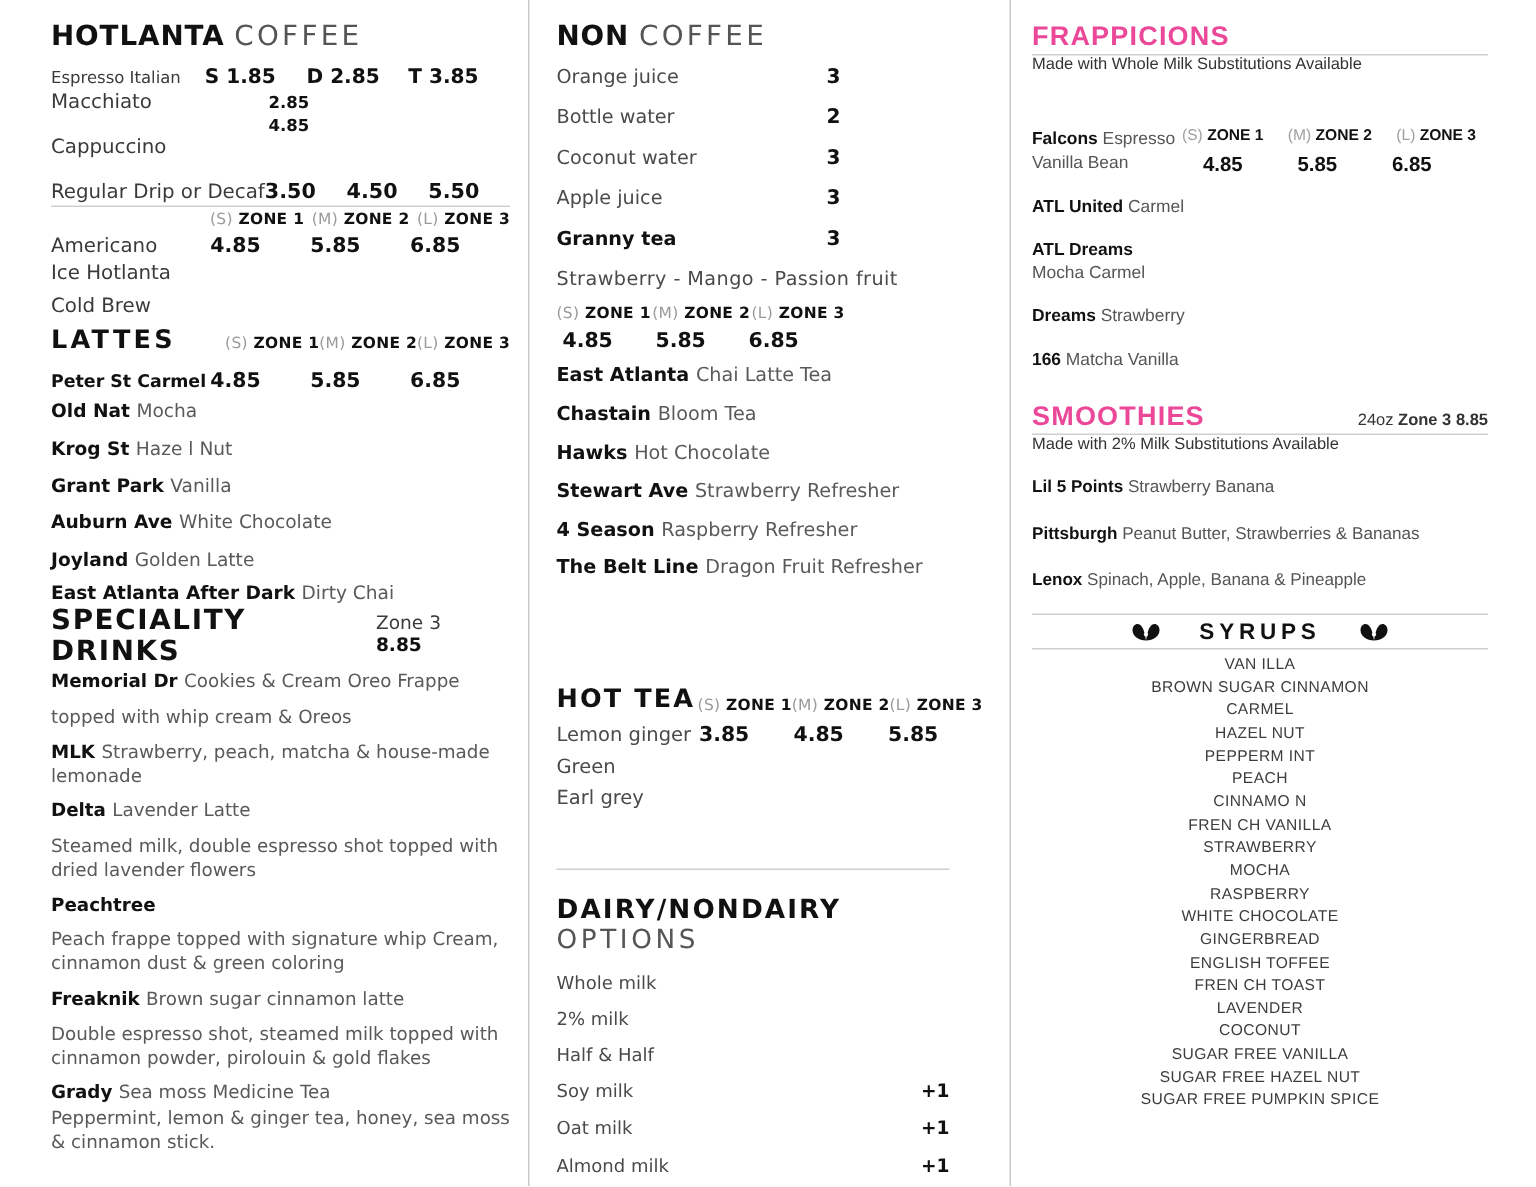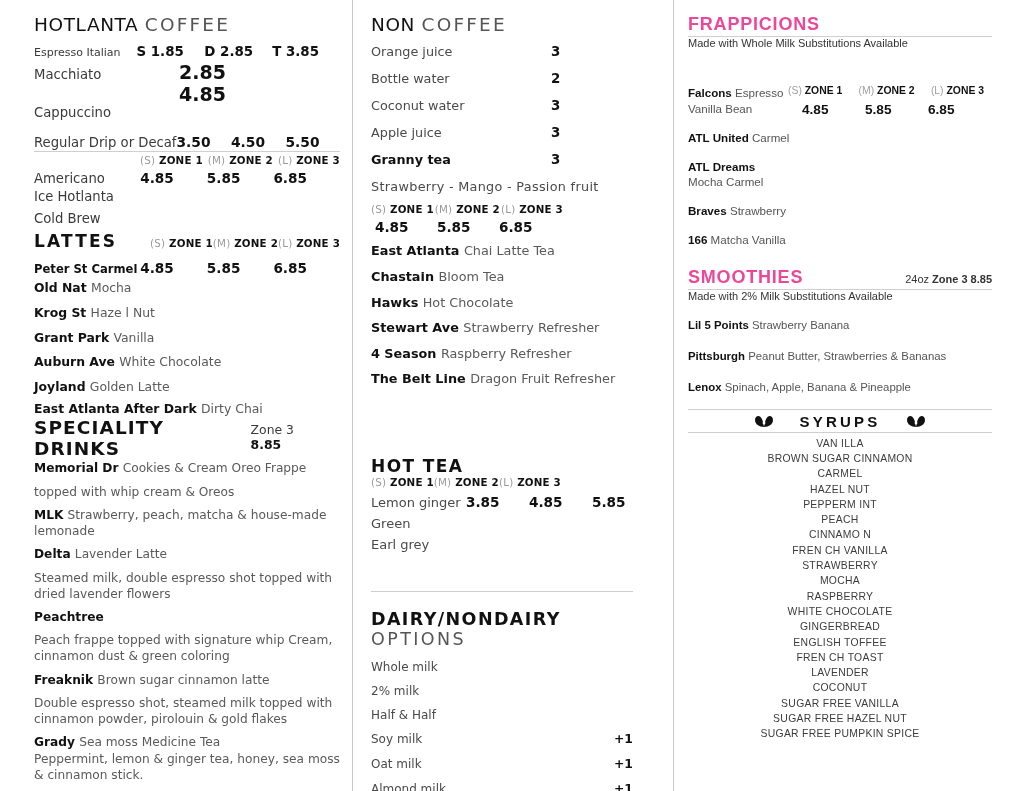--- a/index.html
+++ b/index.html
@@ -30,21 +30,21 @@
   .col-right  { width: 351px; padding: 14px 32px 0 14px; border-left: 1px solid #c9c9c9; }
 
   
   .sec-head {
     font-size: 18.5px;
     letter-spacing: 0.6px;
     margin: 0;
     line-height: 1.15;
     white-space: nowrap;
   }
-  .sec-head .b { font-weight: 400; color: #111; }
+  .sec-head .b { font-weight: 700; color: #111; }
   .sec-head .l { font-weight: 400; color: #555; letter-spacing: 2.2px; }
   .pcol {
     font-size: 13.6px;
     font-weight: 700;
     color: #111;
     text-align: center;
   }
 
   .zone-hdr {
     font-size: 10.3px;
@@ -57,21 +57,21 @@
 
   .rule { border: 0; border-top: 1px solid #cfcfcf; margin: 2px 0 3px; }
 
   
   .espresso-row { display: flex; align-items: baseline; margin-top: 9px; }
   .espresso-row .lbl { font-size: 11px; color: #3a3a3a; width: 145px; }
   .espresso-row .v { font-size: 13.4px; font-weight: 700; color: #111; width: 96px; }
   .mac-wrap { margin-top: 2px; }
   .mac-line { display: flex; align-items: baseline; }
   .mac-line .lbl { font-size: 13.2px; color: #3a3a3a; width: 145px; }
-  .mac-line .v { font-size: 19px; font-weight: 700; color: #111; }
+  .mac-line .v { font-size: 11px; font-weight: 700; color: #111; }
   .drip-row { display: flex; align-items: baseline; margin-top: 14px; }
   .drip-row .lbl { font-size: 13.2px; color: #3a3a3a; width: 145px; white-space: nowrap;}
   .drip-row .v { font-size: 13.8px; font-weight: 700; color: #111; width: 96px; }
   .zone-line {
     display: flex; justify-content: flex-end;
     border-top: 1px solid #cfcfcf; padding-top: 2px; margin-top: 1px;
   }
   .zone-line .zone-hdr { width: 200px; display: flex; justify-content: space-between; }
 
   .price3 { display: flex; width: 200px; }
@@ -103,21 +103,21 @@
   .nc-row .pr { font-size: 13.4px; font-weight: 700; color: #111; }
 
   .flavors { font-size: 12.8px; color: #4a4a4a; letter-spacing: 0.3px; margin-top: 6px; }
   .mid-zone { display: flex; margin: 9px 0 0 8px; width: 192px; justify-content: space-between; }
   .mid-price { display: flex; margin: 4px 0 0 12px; width: 188px; }
   .mid-price > div { width: 62px; text-align: left; }
 
   .tea-item { font-size: 12.8px; color: #5a5a5a; line-height: 2.0; }
   .tea-item b { font-weight: 700; color: #111; }
 
-  .hottea-head { display: flex; align-items: flex-start; margin-top: 0; flex-direction: column; }
+  .hottea-head { display: flex; align-items: flex-end; margin-top: 0; }
   .hottea-head .t { font-size: 17px; font-weight: 700; letter-spacing: 1.4px; width: 104px; color: #111; }
   .hottea-head .z { width: 190px; display: flex; justify-content: space-between; }
   .ht-row { display: flex; align-items: baseline; line-height: 1.62; }
   .ht-row .lbl { width: 104px; font-size: 13px; color: #4a4a4a; }
   .ht-row .prices { display: flex; width: 190px; }
   .ht-row .prices > div { width: 63px; text-align: left; }
 
   .dairy-head { font-size: 17.5px; letter-spacing: 0.4px; }
   .dairy-head .b { font-weight: 700; color: #111; letter-spacing: 1.4px; }
   .dairy-head .l { font-weight: 400; color: #555; letter-spacing: 2.4px; }
@@ -409,21 +409,21 @@
         </div>
       </div>
     </div>
 
     <div>
       <div class="fr-item"><b>ATL United </b><span>Carmel</span></div>
       <div class="fr-item">
         <div><b>ATL Dreams</b></div>
         <div>Mocha Carmel</div>
       </div>
-      <div class="fr-item"><b> Braves </b><span>Strawberry</span></div>
+      <div class="fr-item"><b> Dreams </b><span>Strawberry</span></div>
       <div class="fr-item"><b>166 </b><span>Matcha Vanilla</span></div>
     </div>
 
     <div class="sm-head-row">
       <div class="rhead">SMOOTHIES</div>
       <div class="sm-note"><span>24oz </span><b>Zone 3 8.85</b></div>
     </div>
     <hr class="rrule">
     <div class="rsub">Made with 2% Milk Substitutions Available</div>
 

